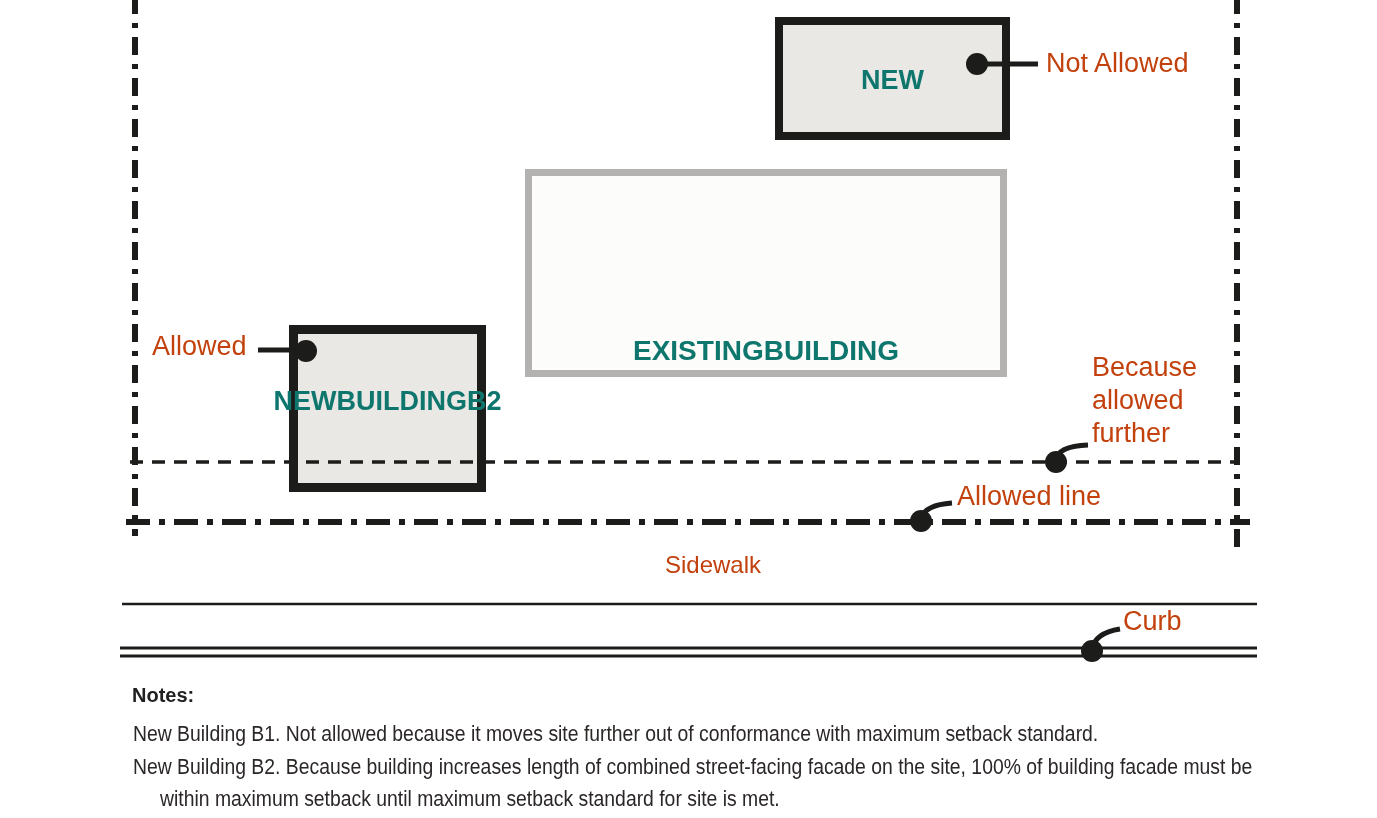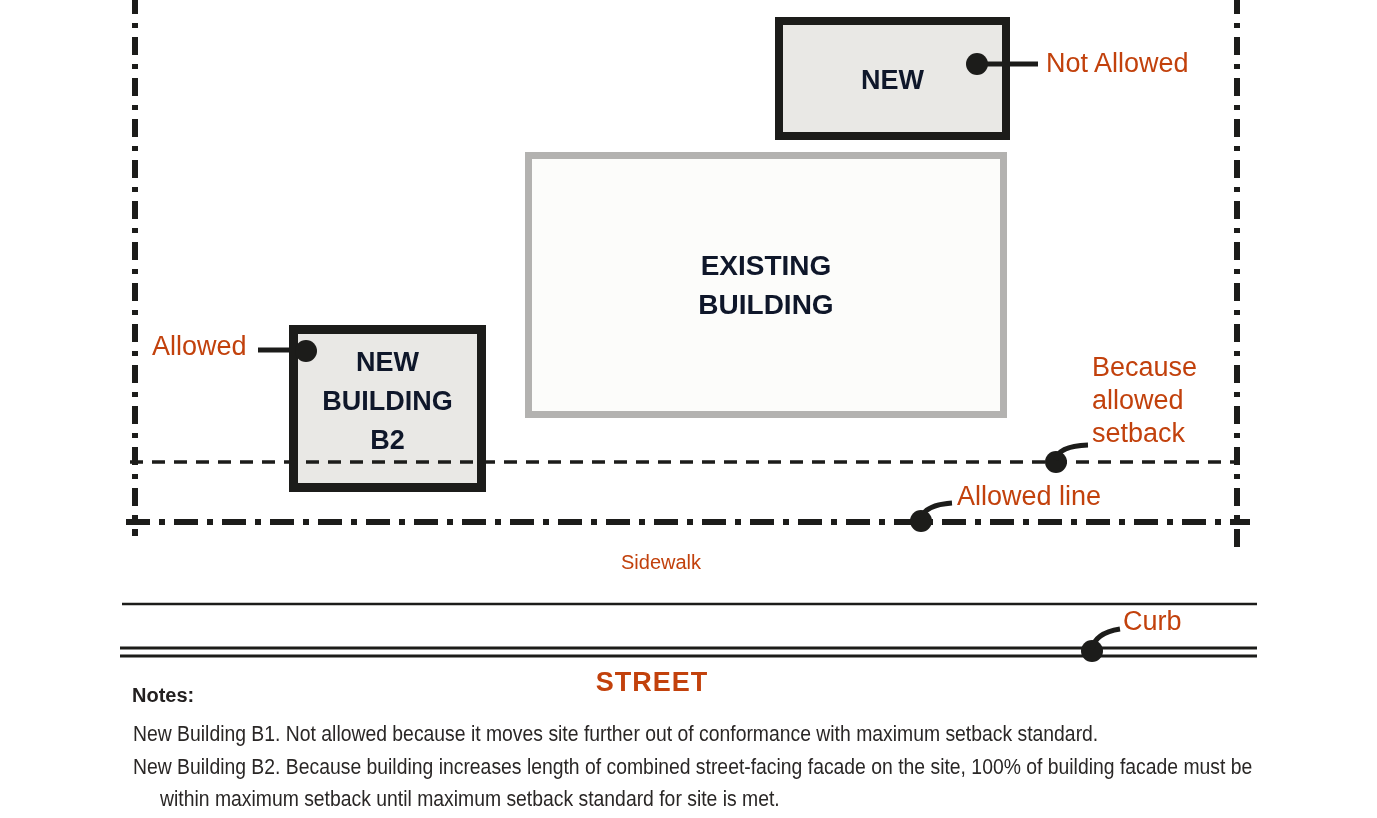--- a/index.html
+++ b/index.html
@@ -4,50 +4,50 @@
 <style>
   html,body { margin:0; padding:0; background:#ffffff; }
   .canvas {
     position:relative; width:1377px; height:818px; background:#ffffff;
     font-family:"Liberation Sans", sans-serif; overflow:hidden;
   }
   .canvas * { box-sizing:border-box; }
 
   
   .bld {
-    position:absolute; display:flex; flex-direction:column;
+    position:absolute; display:flex; flex-direction:row;
     align-items:center; justify-content:center; text-align:center;
-    font-weight:bold; color:#0f172a; z-index:1;
+    font-weight:bold; color:#0f766e; z-index:1;
   }
   .bld-b1 {
     left:775px; top:17px; width:235px; height:123px;
     background:#e9e8e5; border:8px solid #1c1c1a;
     font-size:27px; line-height:37px; padding-top:4px;
   }
   .bld-existing {
-    left:525px; top:152px; width:482px; height:266px;
+    left:525px; top:169px; width:482px; height:208px;
     background:#fcfcfa; border:7px solid #b3b2b0;
-    font-size:28px; line-height:39px;
+    font-size:28px; line-height:39px;align-items:flex-end;
   }
   .bld-b2 {
     left:289px; top:325px; width:197px; height:167px;
     background:#e9e8e5; border:9px solid #1c1c1a;
     font-size:27px; line-height:39px; padding-bottom:14px;
   }
 
   
   svg.lines { position:absolute; left:0; top:0; z-index:2; }
 
   
   .lbl { position:absolute; color:#c2410c; font-size:27px; z-index:3; white-space:nowrap; }
   .lbl-not-allowed { left:1046px; top:48px; }
   .lbl-allowed { left:152px; top:331px; }
   .lbl-max-setback { left:1092px; top:351px; line-height:33px; }
   .lbl-property-line { left:957px; top:481px; }
-  .lbl-sidewalk { left:561px; top:551px; width:200px; text-align:center; font-size:20px; }
+  .lbl-sidewalk { left:561px; top:551px; width:200px; text-align:right; font-size:24px; }
   .lbl-curb { left:1123px; top:606px;text-align:right; }
   .lbl-street { left:552px; top:667px; width:200px; text-align:center; font-weight:bold; letter-spacing:1px; }
 
   
   .notes-heading {
     position:absolute; left:132px; top:684px; font-size:20px;
     font-weight:bold; color:#232020; z-index:3;
   }
   .note-line {
     position:absolute; white-space:nowrap; font-size:22px; color:#2a2726;
@@ -115,25 +115,24 @@
       <circle cx="1092" cy="651" r="11" fill="#1c1c1a"></circle>
       <path d="M1092,649 Q1095,633 1120,629" fill="none" stroke="#1c1c1a" stroke-width="5"></path>
     </g>
   </svg>
 
   <div class="lbl lbl-not-allowed">Not Allowed</div>
   <div class="lbl lbl-allowed">Allowed</div>
   <div class="lbl lbl-max-setback">
     <div>Because</div>
     <div>allowed</div>
-    <div>setback</div>
+    <div>further</div>
   </div>
   <div class="lbl lbl-property-line">Allowed line</div>
   <div class="lbl lbl-sidewalk">Sidewalk</div>
   <div class="lbl lbl-curb">Curb</div>
-  <div class="lbl lbl-street">STREET</div>
 
   <div class="notes-heading">Notes:</div>
   <div class="note-line note-1">New Building B1. Not allowed because it moves site further out of conformance with maximum setback standard.</div>
   <div class="note-line note-2">New Building B2. Because building increases length of combined street-facing facade on the site, 100% of building facade must be</div>
   <div class="note-line note-3">within maximum setback until maximum setback standard for site is met.</div>
 
 </div>
 
 </body></html>

